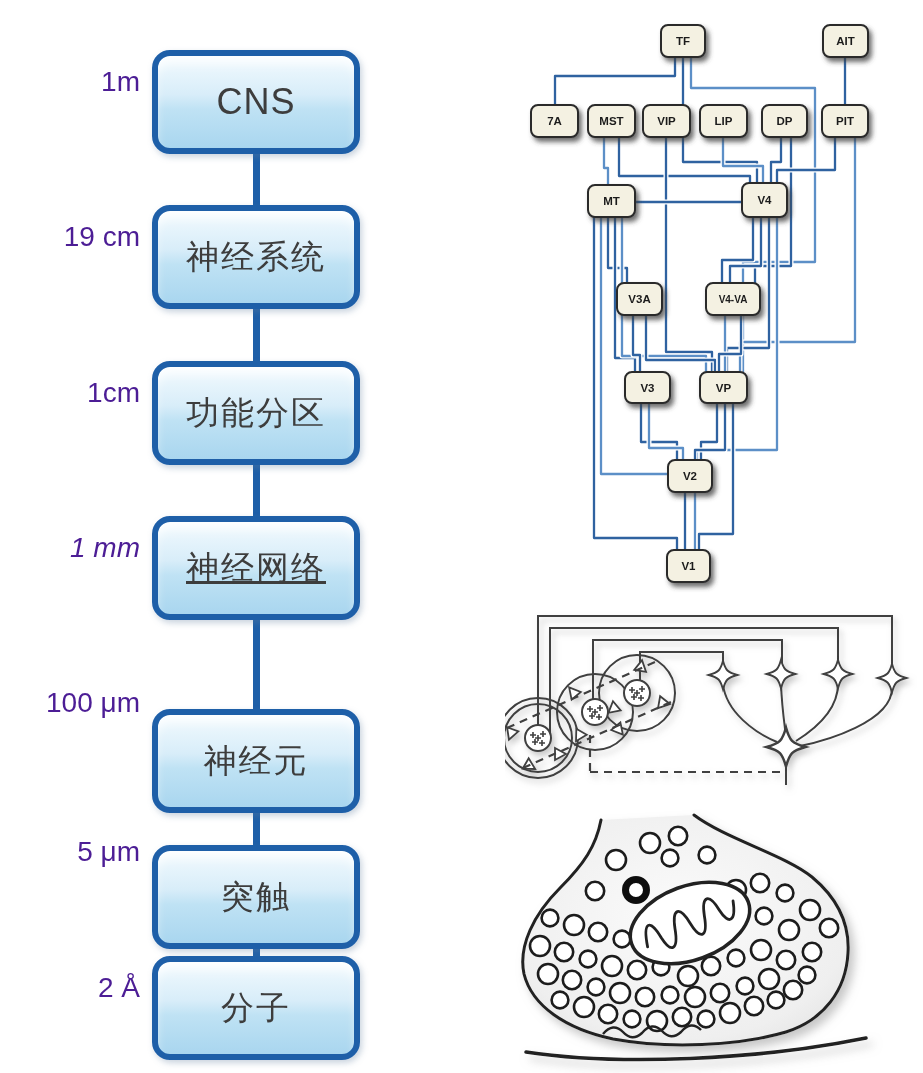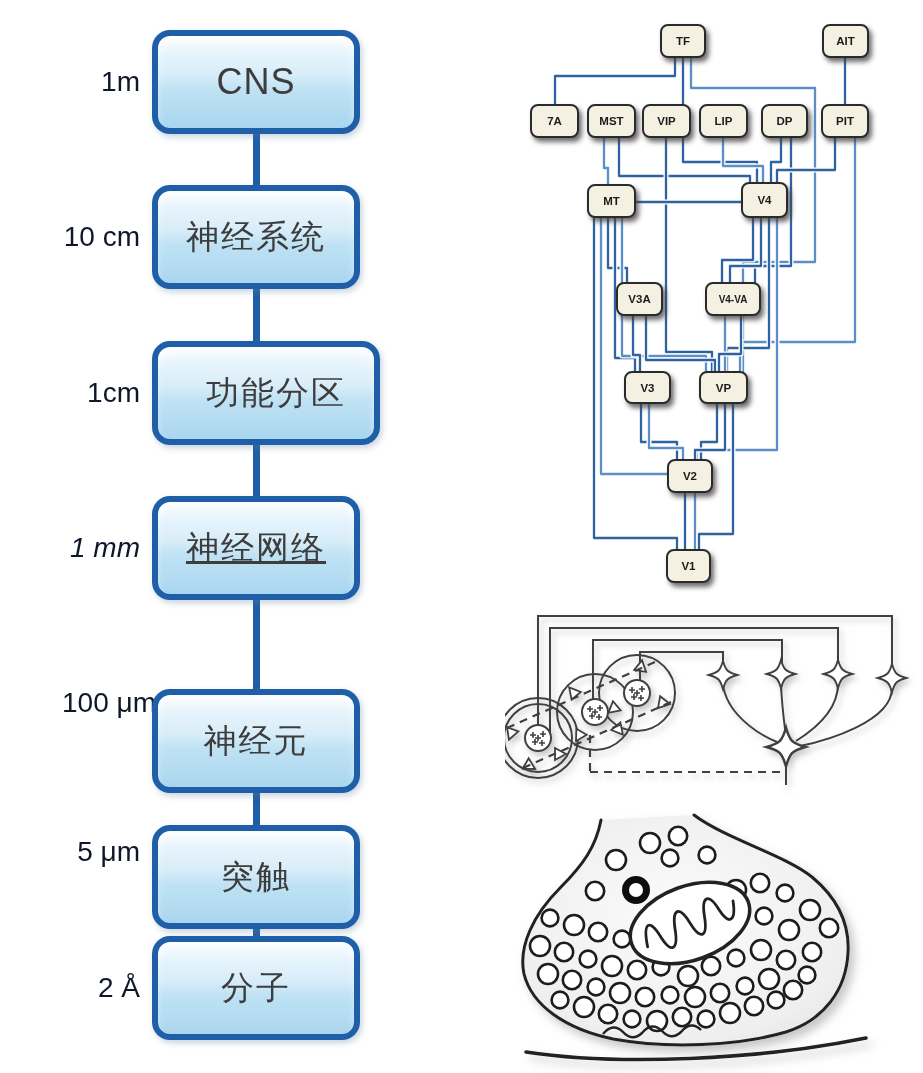--- a/index.html
+++ b/index.html
@@ -11,51 +11,51 @@
   .flow-line{
     position:absolute;left:253px;top:82px;width:7px;height:908px;
     background:#1e5fa8;border-radius:3px;
   }
   .flow-box{
     position:absolute;left:152px;width:196px;height:92px;
     border:6px solid #1e5fa8;border-radius:18px;
     display:flex;align-items:center;justify-content:center;
     background:linear-gradient(180deg,#f2fafe 0%,#d8edf9 42%,#bfe2f4 58%,#a9d6ef 100%);
     box-shadow:2px 3px 6px rgba(100,130,160,.35), inset 0 10px 12px -4px rgba(255,255,255,.95);
-    font-size:33px;color:#3d3d3d;letter-spacing:2px;
+    font-size:33px;color:#3d3d3d;letter-spacing:2px;margin-top:20px;
   }
   .flow-box.latin{font-size:36px;letter-spacing:1px;}
   .scale-label{
     position:absolute;left:0;width:140px;height:104px;
     display:flex;align-items:center;justify-content:flex-end;
-    font-size:28px;color:#0f172a;
+    font-size:28px;color:#4c1d95;
   }
   svg{position:absolute;}
   #hier{left:515px;top:10px;}
   #circuit{left:505px;top:600px;}
   #synapse{left:498px;top:798px;}
   text.nodelbl{font-family:"Liberation Sans",sans-serif;font-weight:bold;fill:#1b1b1b;}
 </style>
 </head>
 <body>
 
 <div class="canvas">
 
   <div>
     <div class="flow-line"></div>
 
   <div class="scale-label" style="top: 30px;">1m</div>
       <div class="flow-box latin" style="top: 30px;">CNS</div>
-      <div class="scale-label" style="top: 185px;">10 cm</div>
+      <div class="scale-label" style="top: 185px;">19 cm</div>
       <div class="flow-box" style="top: 185px;">神经系统</div>
       <div class="scale-label" style="top: 341px;">1cm</div>
-      <div class="flow-box" style="top: 341px; padding-left: 20px;">功能分区</div>
+      <div class="flow-box" style="top: 341px;">功能分区</div>
       <div class="scale-label" style="top: 496px; font-style: italic;">1 mm</div>
       <div class="flow-box" style="top: 496px; text-decoration: underline;">神经网络</div>
-      <div class="scale-label" style="top: 651px; margin-left: 16px;">100 μm</div>
+      <div class="scale-label" style="top: 651px;">100 μm</div>
       <div class="flow-box" style="top: 689px;">神经元</div>
       <div class="scale-label" style="top: 800px;">5 μm</div>
       <div class="flow-box" style="top: 825px;">突触</div>
       <div class="scale-label" style="top: 936px;">2 Å</div>
       <div class="flow-box" style="top: 936px;">分子</div>
     </div>
 
   <svg id="hier" width="400" height="600" viewBox="0 0 400 600">
     <defs>
       <filter id="nodeShadow" x="-60%" y="-60%" width="260%" height="260%">

